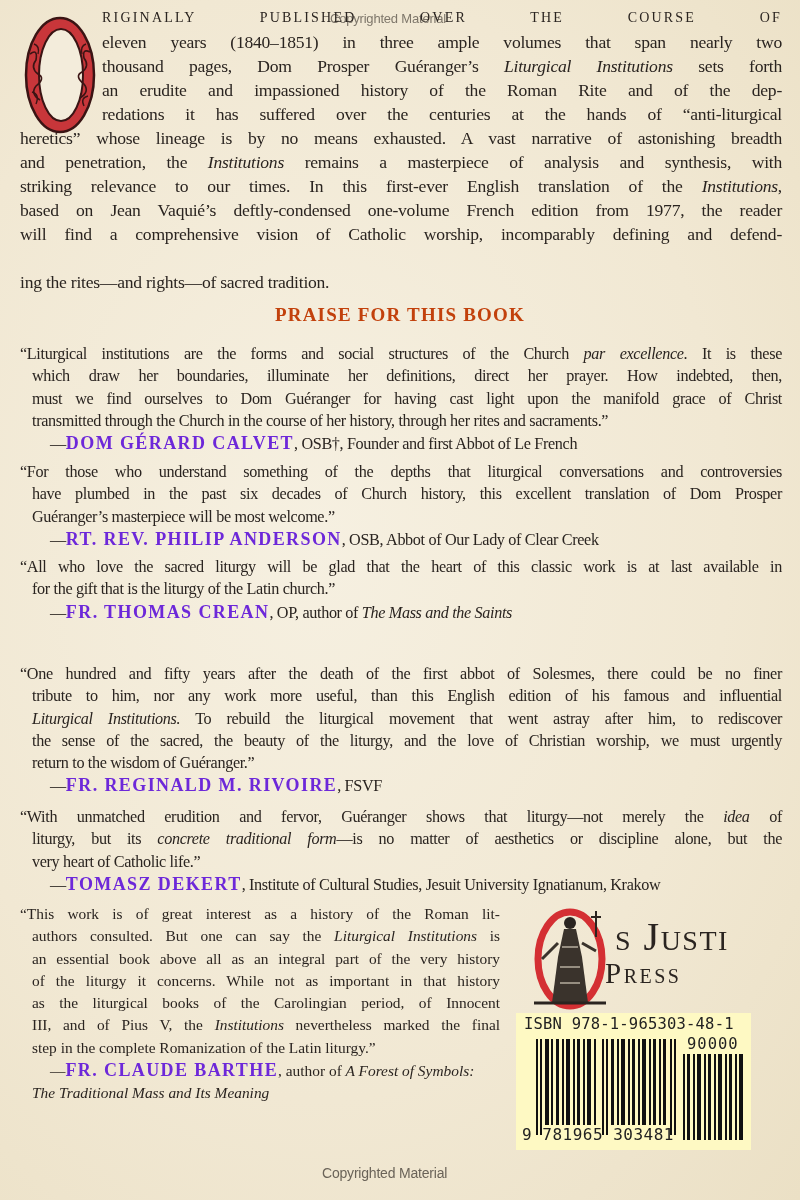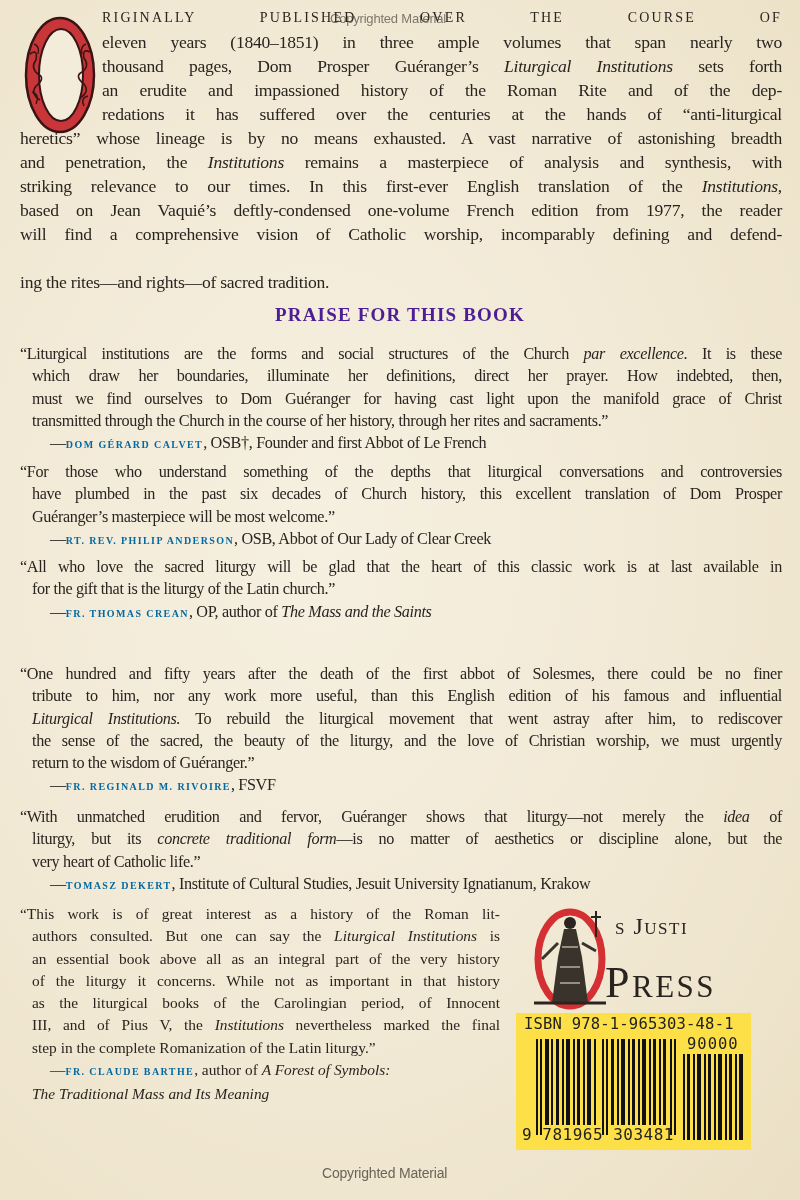--- a/index.html
+++ b/index.html
@@ -39,66 +39,66 @@
     word-spacing: 3px;
     white-space: nowrap;
   }
   .intro .indent { display: block; margin-left: 82px; }
   .intro i { font-style: italic; }
   .line { display: block; white-space: nowrap; text-align: justify; text-align-last: justify; }
   .line.last { text-align-last: left; margin-top: 24px; }
 
   .praise-heading {
     position: absolute; left: 0; width: 800px; top: 304px;
-    text-align: center; color: #4c1d95;
+    text-align: center; color: #c2410c;
     font-size: 19px; letter-spacing: 1.2px; font-weight: bold;
   }
 
   .quote {
     position: absolute; left: 20px; width: 762px;
     font-size: 16.2px; line-height: 22.3px; letter-spacing: -0.35px;
   }
   .quote .qline { display: block; white-space: nowrap; text-align: justify; text-align-last: justify; padding-left: 12px; }
   .quote .qline.first { padding-left: 0; }
   .quote .qline.last { text-align-last: left; }
   .quote .attr {
     display: block; padding-left: 30px; white-space: nowrap;
   }
   .attr .name {
-    color: #0369a1; font-weight: bold; font-size: 10px; letter-spacing: 1.4px;
+    color: #6d28d9; font-weight: bold; font-size: 18px; letter-spacing: 1.4px;
   }
   .quote i { font-style: italic; margin-top: 32px; }
 
   .quote.narrow {
     left: 20px; width: 480px; font-size: 15.4px; line-height: 22.3px; letter-spacing: 0px;
   }
   .quote.narrow .qline { padding-left: 12px; }
   .quote.narrow .qline.first { padding-left: 0; }
   .quote.narrow .attr { padding-left: 30px; }
   .quote.narrow .attr2 { padding-left: 12px; display: block; white-space: nowrap; }
 
   
   .publisher {
     position: absolute; left: 520px; top: 905px; width: 270px; height: 110px;
   }
   .publisher .pub-line1 {
     position: absolute; left: 95px; top: 8px;
-    font-size: 24px; letter-spacing: 1.5px; color: #2a2420; white-space: nowrap;
+    font-size: 40px; letter-spacing: 1.5px; color: #2a2420; white-space: nowrap;
     font-variant: small-caps;
   }
   .publisher .pub-line2 {
     position: absolute; left: 85px; top: 52px;
-    font-size: 44px; letter-spacing: 2.5px; color: #2a2420; white-space: nowrap;
+    font-size: 29px; letter-spacing: 2.5px; color: #2a2420; white-space: nowrap;
     font-variant: small-caps;
   }
 
   
   .barcode-box {
     position: absolute; left: 516px; top: 1013px; width: 235px; height: 137px;
-    background: #fde047;
+    background: #fef9c3;
   }
   .isbn-text {
     position: absolute; left: 8px; top: 2px;
     font-family: "DejaVu Sans Mono", "Liberation Mono", monospace;
     font-size: 15.5px; color: #222; letter-spacing: 0.2px; white-space: nowrap;
   }
   .price-code {
     position: absolute; left: 171px; top: 22px;
     font-family: "DejaVu Sans Mono", "Liberation Mono", monospace;
     font-size: 15.5px; color: #222; letter-spacing: 1px;

